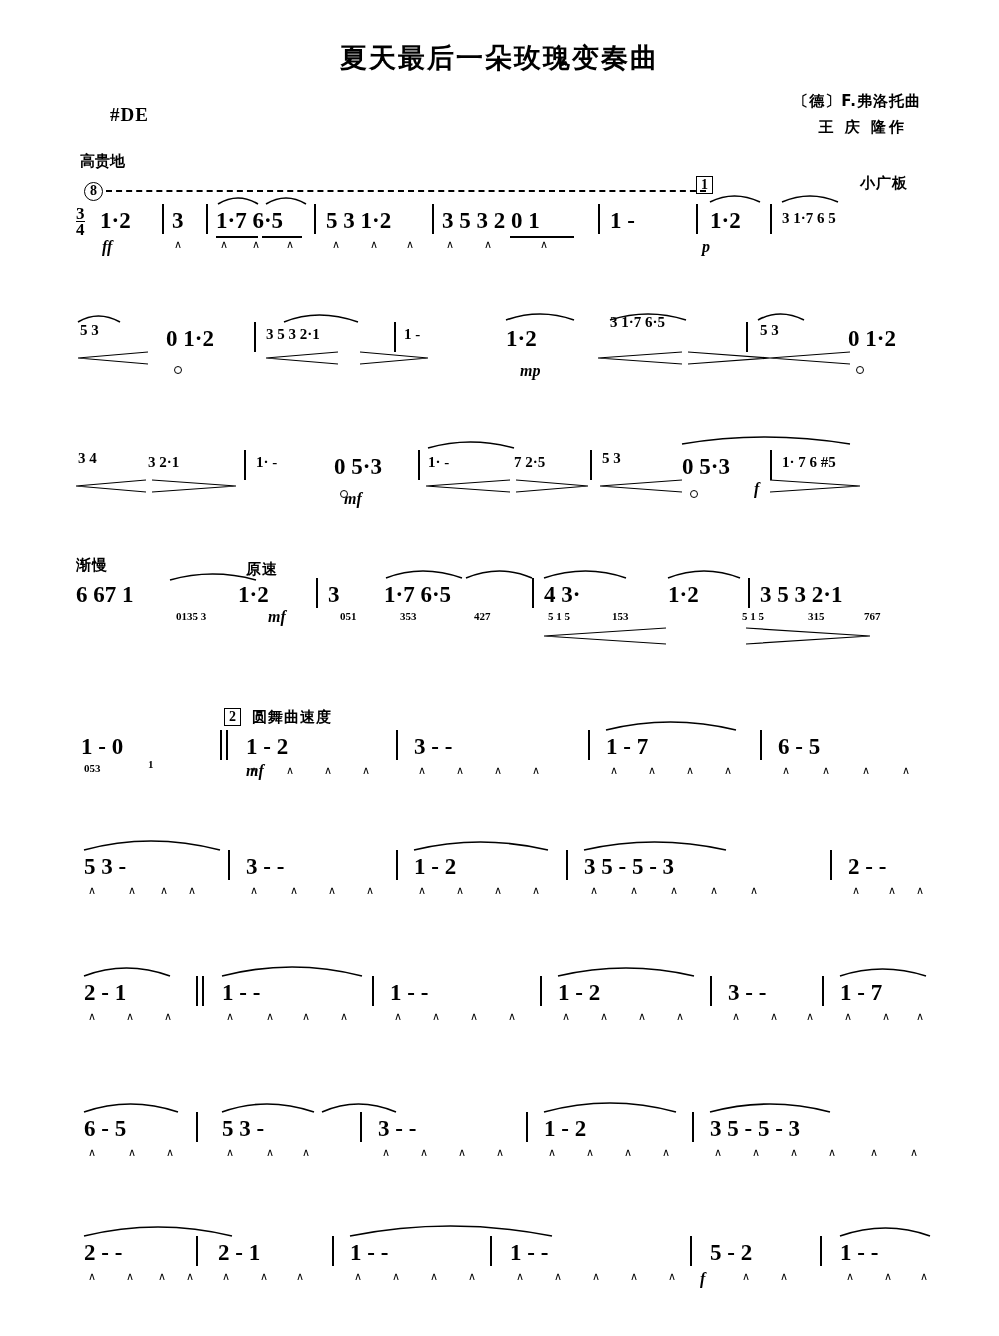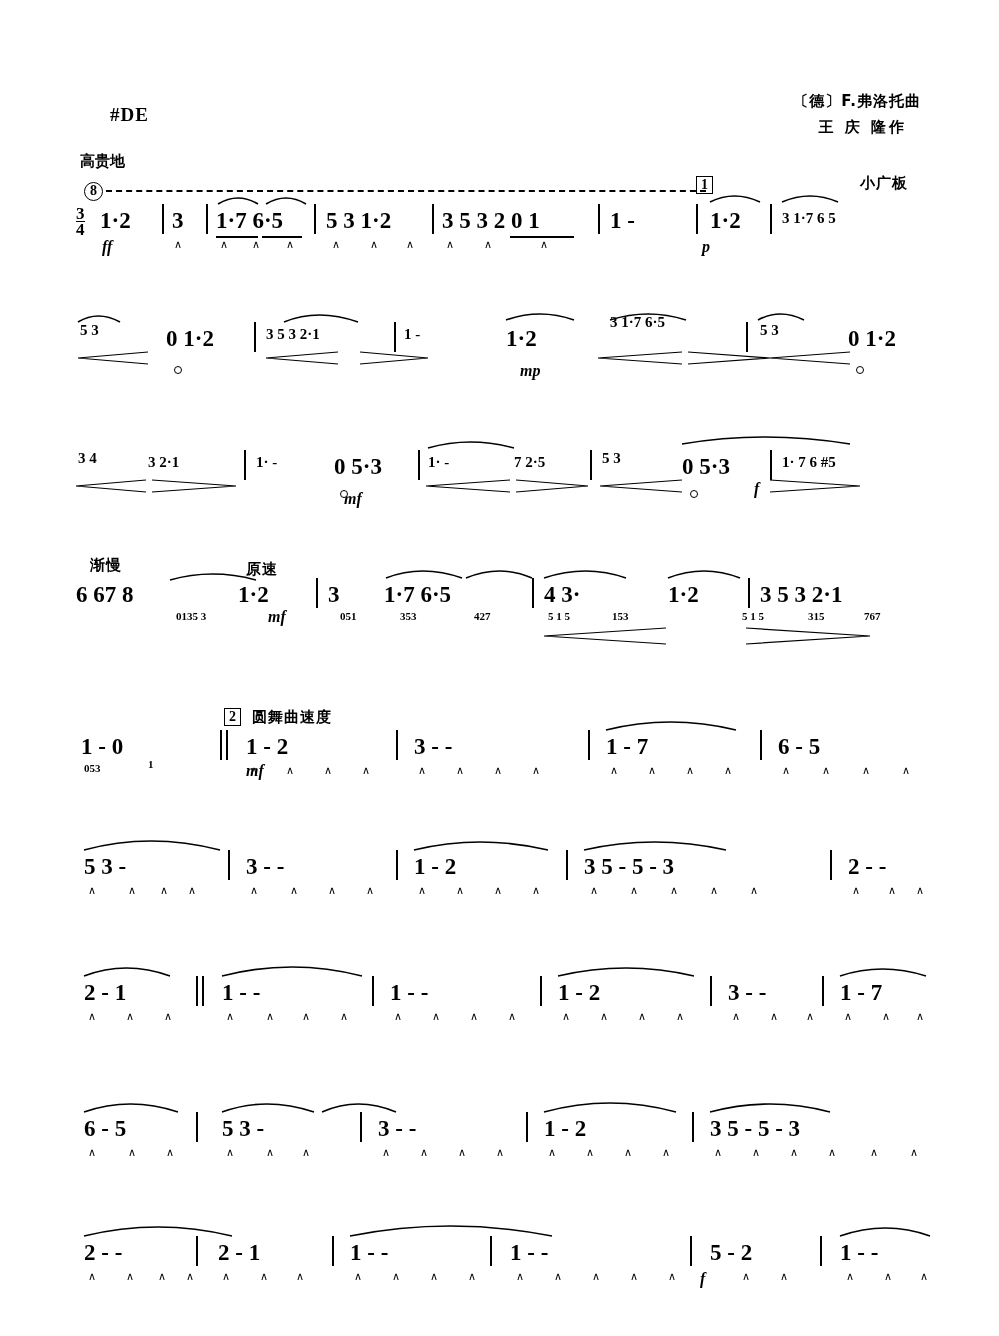--- a/index.html
+++ b/index.html
@@ -181,20 +181,21 @@
     width: 3px; height: 3px;
     border-radius: 50%;
     background: #000;
   }
 </style>
 </head>
 <body>
 
 <div class="sheet">
 
+  <div class="title">夏天最后一朵玫瑰变奏曲</div>
   <div class="key-sig">#DE</div>
   <div class="credit-1">〔德〕F.弗洛托曲</div>
   <div class="credit-2">王 庆 隆作</div>
   <div class="mark-expression" style="top:152px;left:80px;">高贵地</div>
 
   <div class="system" style="top:170px;">
     <div class="row">
       <div class="octave-mark" style="left:14px;top:12px;">8</div>
       <div class="dashline" style="left:36px;top:20px;width:600px;"></div>
 
@@ -311,24 +312,24 @@
         <path d="M530,56 L612,50 M530,56 L612,62" fill="none" stroke="#000" stroke-width="1.2"></path>
         <path d="M700,50 L790,56 M700,62 L790,56" fill="none" stroke="#000" stroke-width="1.2"></path>
       </svg>
       <div class="dot" style="left:270px;top:60px;width:6px;height:6px;border:1.4px solid #000;background:#fff;border-radius:50%;"></div>
       <div class="dot" style="left:620px;top:60px;width:6px;height:6px;border:1.4px solid #000;background:#fff;border-radius:50%;"></div>
     </div>
   </div>
 
   <div class="system" style="top:556px;">
     <div class="row">
-      <div class="tempo-cn" style="left:20px;top:0px;">渐慢</div>
+      <div class="tempo-cn" style="left:6px;top:0px;">渐慢</div>
       <div class="tempo-cn" style="left:176px;top:4px;">原速</div>
 
-      <div class="note" style="left:6px;top:26px;">6  67 8</div>
+      <div class="note" style="left:6px;top:26px;">6  67 1</div>
       <div class="note" style="left:168px;top:26px;">1·2</div>
       <div class="barline" style="left:246px;top:22px;height:30px;"></div>
       <div class="note" style="left:258px;top:26px;">3</div>
       <div class="note" style="left:314px;top:26px;">1·7 6·5</div>
       <div class="barline" style="left:462px;top:22px;height:30px;"></div>
       <div class="note" style="left:474px;top:26px;">4 3·</div>
       <div class="note" style="left:598px;top:26px;">1·2</div>
       <div class="barline" style="left:678px;top:22px;height:30px;"></div>
       <div class="note" style="left:690px;top:26px;">3 5  3 2·1</div>
 

